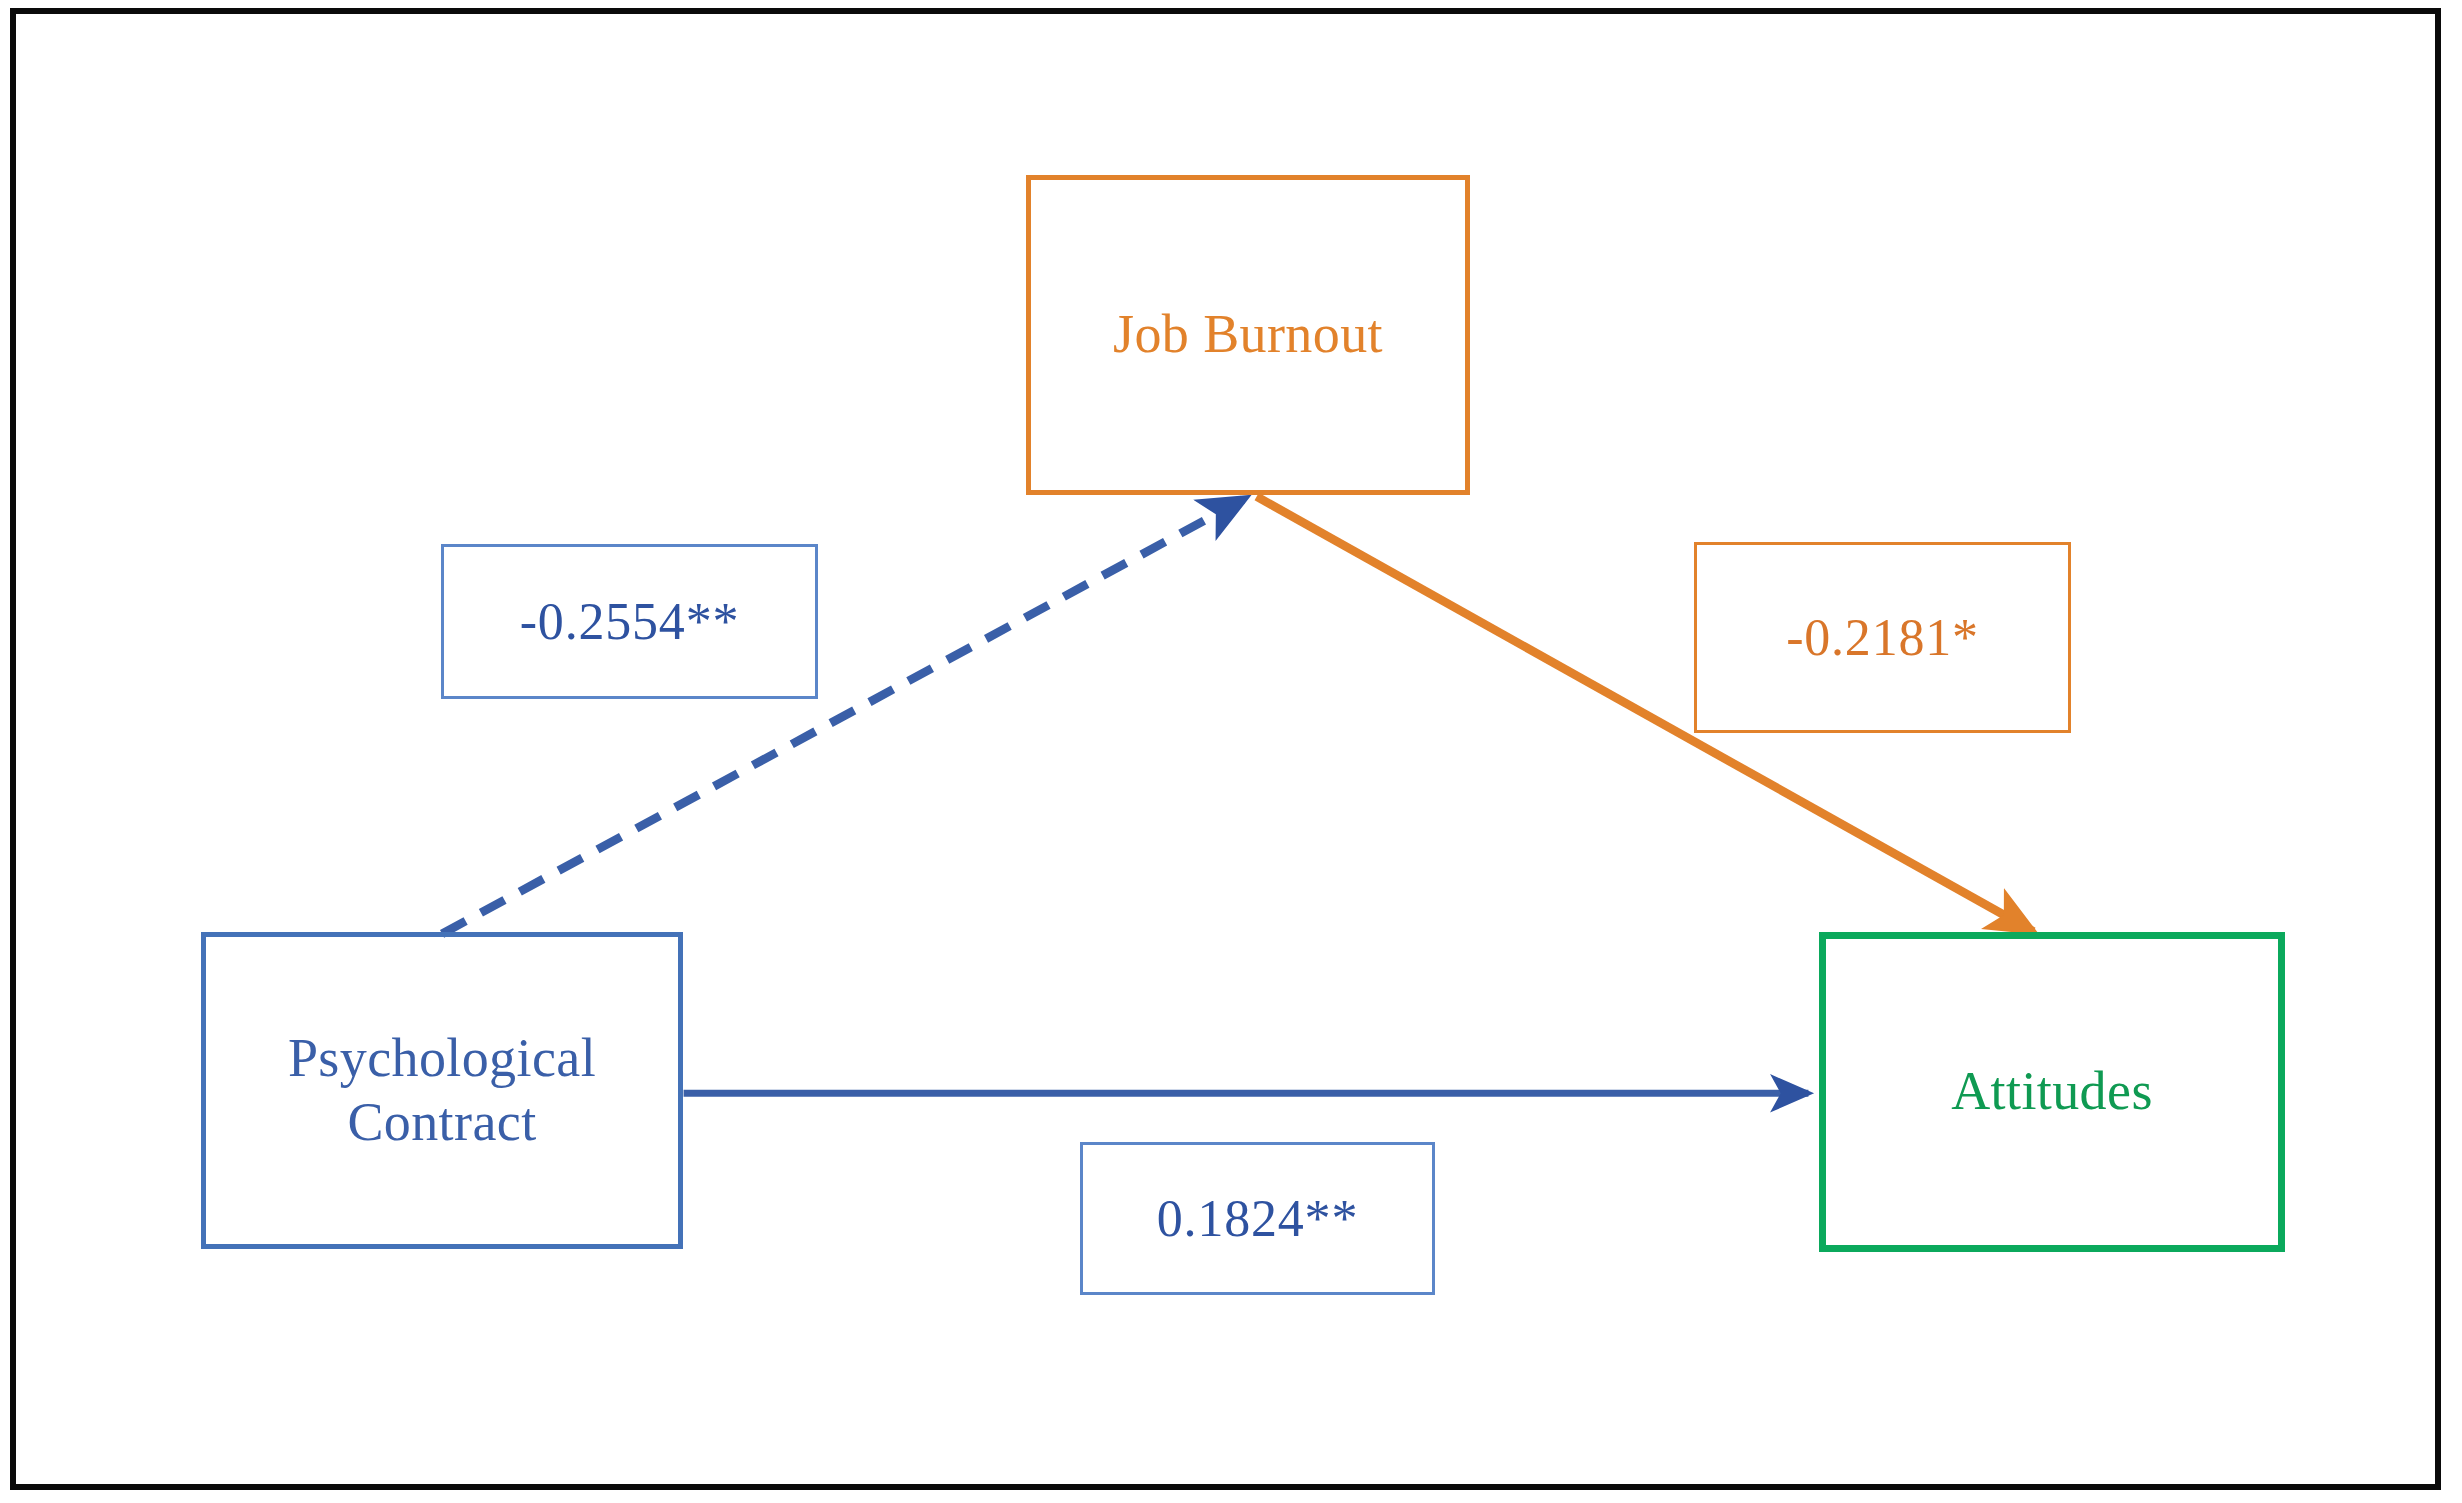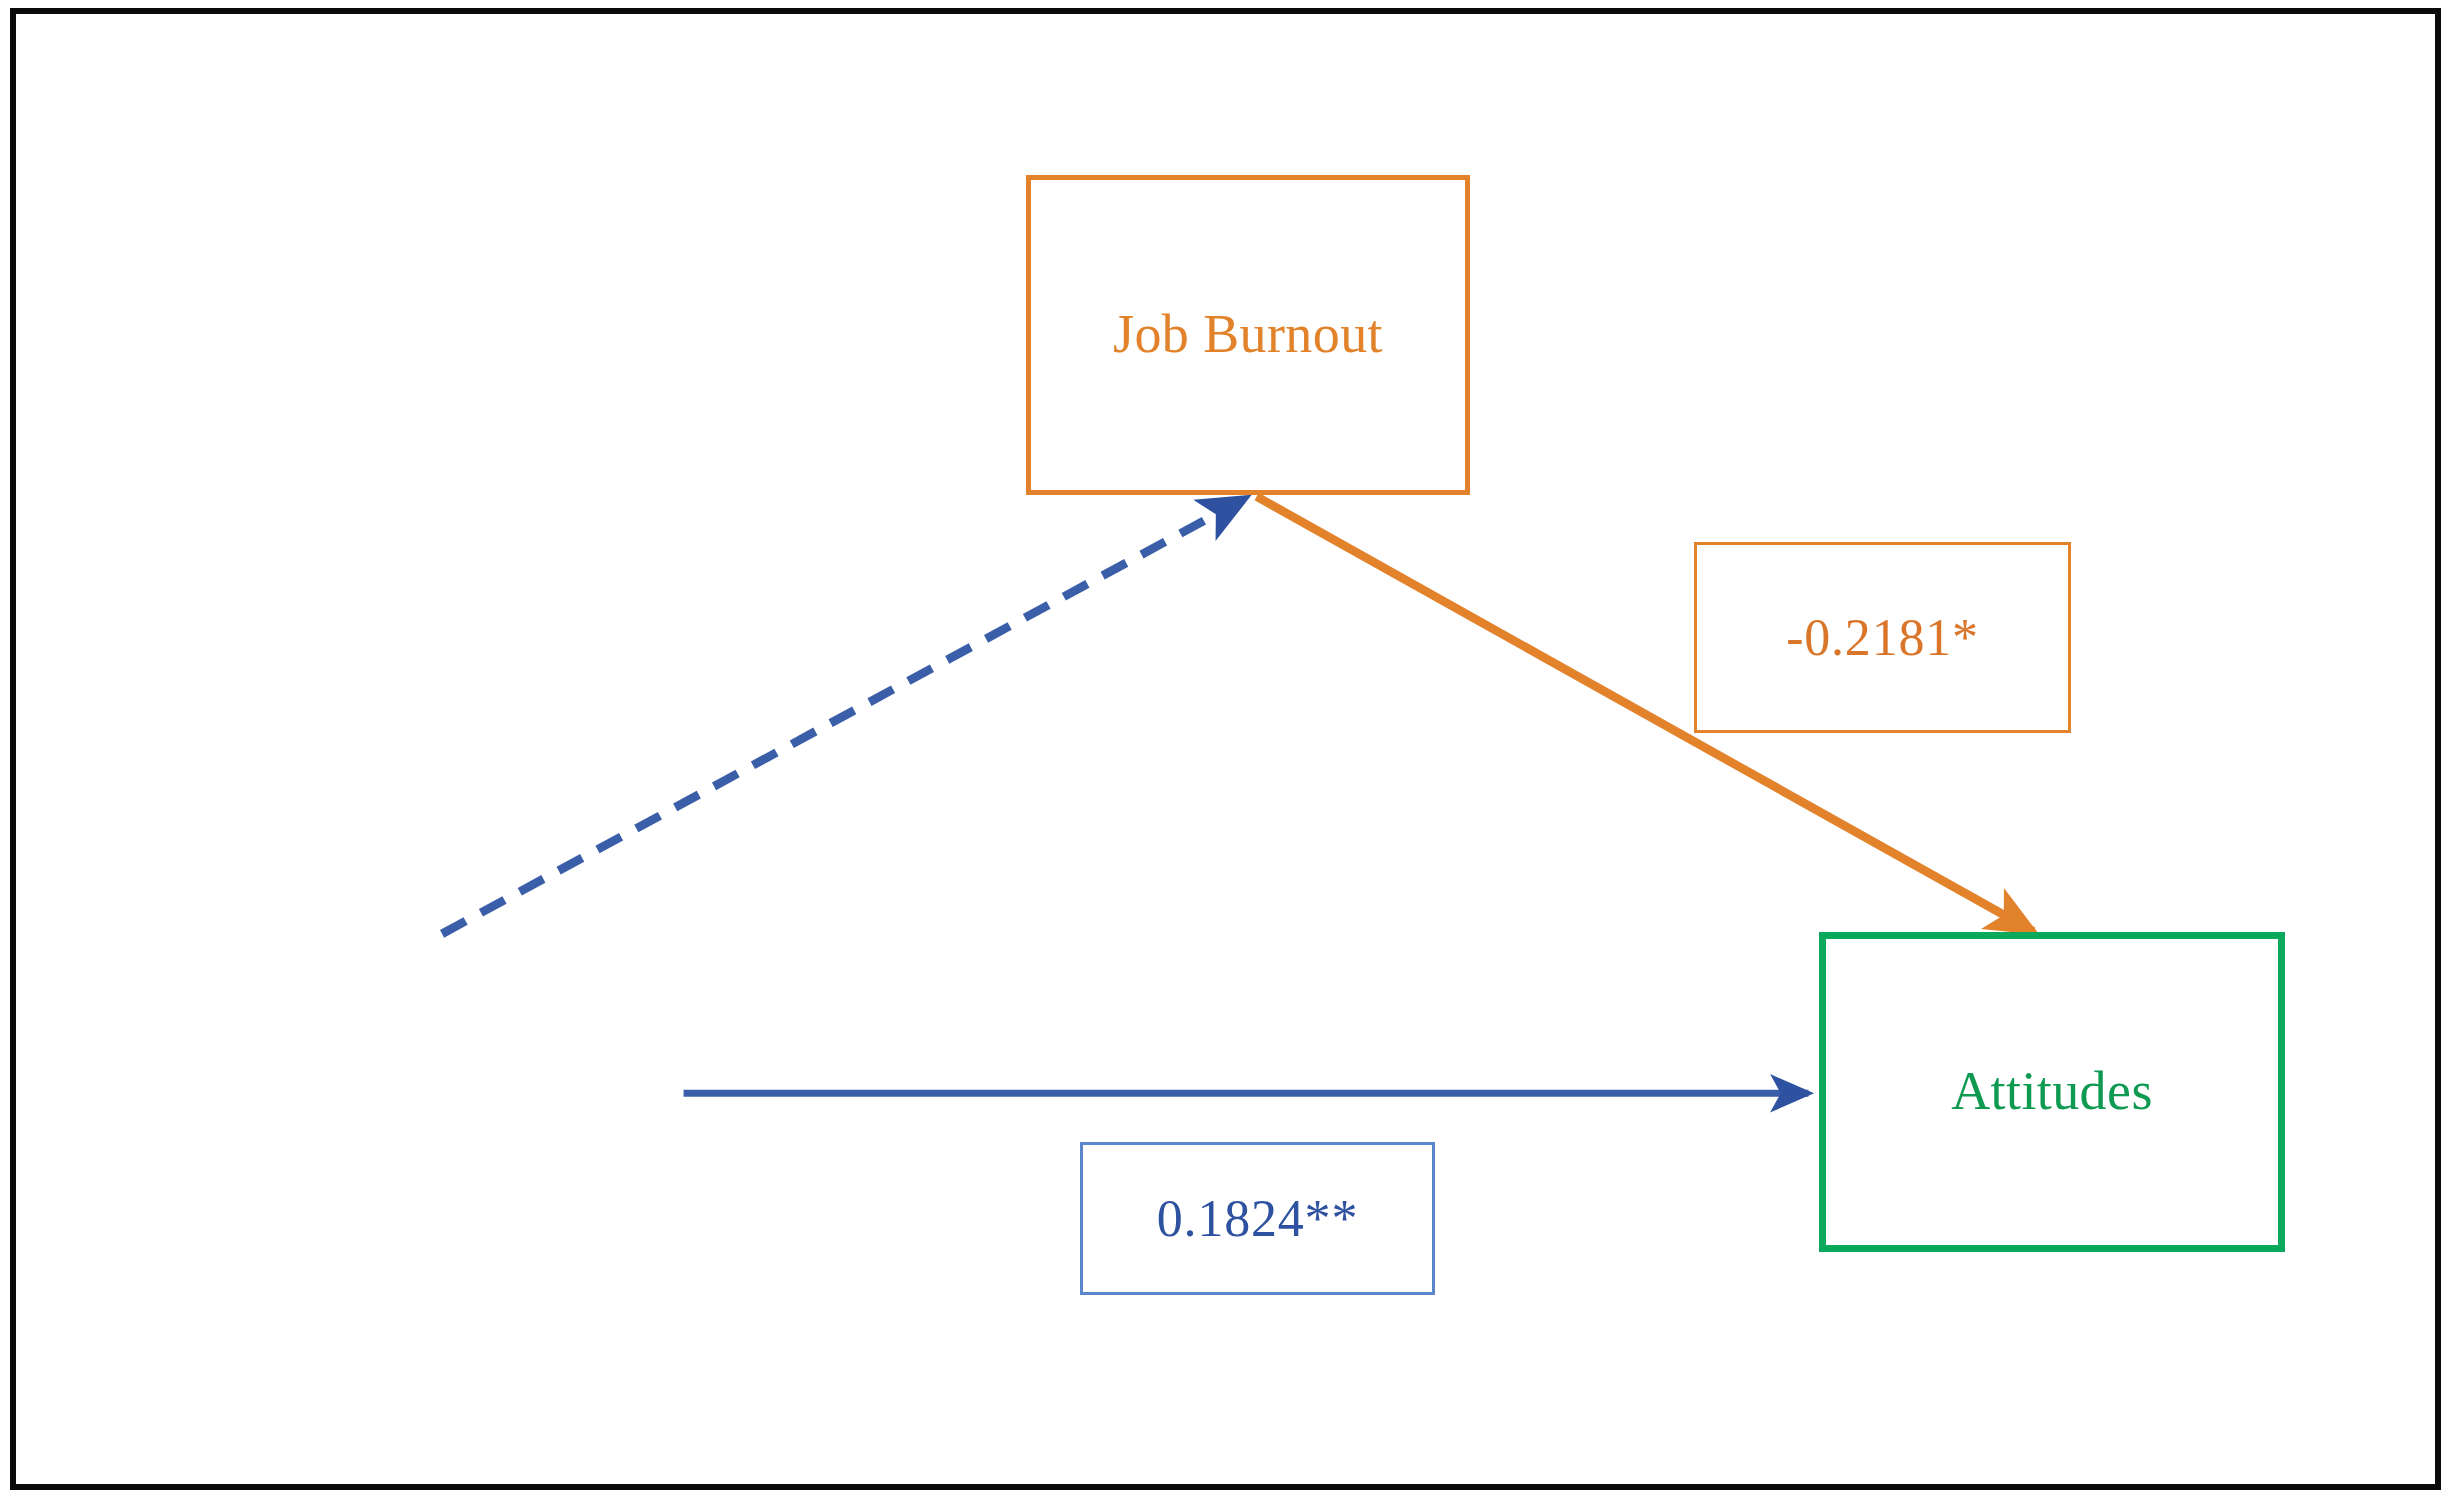--- a/index.html
+++ b/index.html
@@ -140,25 +140,32 @@
 
     <line x1="1592" y1="629" x2="2576" y2="1180" stroke="#E2822B" stroke-width="11" stroke-linecap="butt" marker-end="url(#arrow-orange)"></line>
 
     <line x1="866" y1="1385" x2="2291" y2="1385" stroke="#3A5FA8" stroke-width="9" stroke-linecap="butt" marker-end="url(#arrow-blue)"></line>
   </svg>
 
   <div class="node" id="node-job-burnout">
     <span class="node-label">Job Burnout</span>
   </div>
 
+  <div class="node" id="node-psychological-contract">
+    <span class="node-label">Psychological
+Contract</span>
+  </div>
 
   <div class="node" id="node-attitudes">
     <span class="node-label">Attitudes</span>
   </div>
 
+  <div class="coef-box" id="coef-pc-to-burnout">
+    <span>-0.2554**</span>
+  </div>
 
   <div class="coef-box" id="coef-burnout-to-attitudes">
     <span>-0.2181*</span>
   </div>
 
   <div class="coef-box" id="coef-pc-to-attitudes">
     <span>0.1824**</span>
   </div>
 
 </div>

